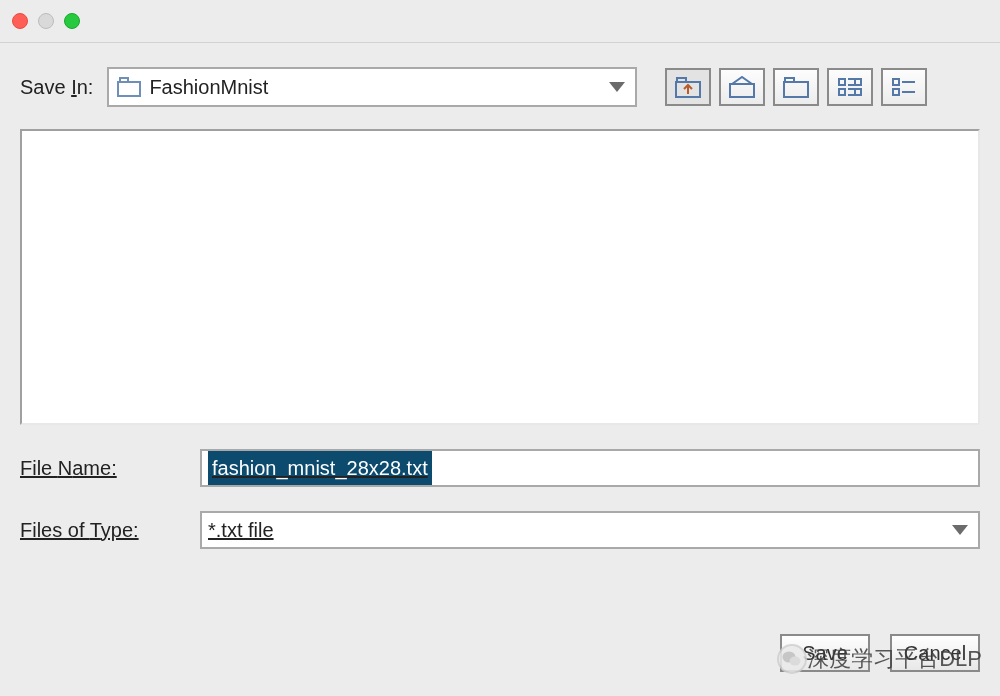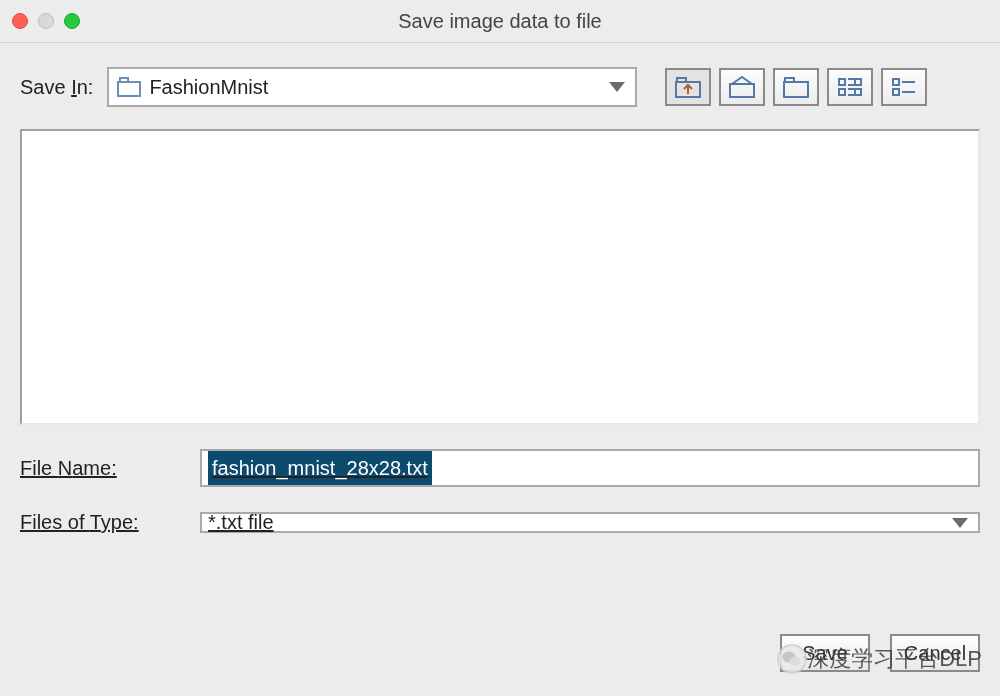--- a/index.html
+++ b/index.html
@@ -133,21 +133,21 @@
   }
   .text-input .selected {
     background: #0c4a6e;
     color: #fff;
     padding: 0 4px;
     height: 100%;
     display: flex; align-items: center;
   }
   .type-select {
     flex: 1;
-    height: 21px;
+    height: 38px;
     border: 2px solid #a9a9a9;
     background: #fff;
     padding: 0 6px;
     display: flex; align-items: center;
     position: relative;
     font-size: 20px;
   }
   .type-select .select-caret { right: 10px; }
 
   
@@ -187,21 +187,20 @@
 </style>
 </head>
 <body>
 
 <div class="titlebar">
   <div class="traffic">
     <div class="dot red"></div>
     <div class="dot grey"></div>
     <div class="dot green"></div>
   </div>
-  <div class="title">Save image data to file</div>
 </div>
 <div class="divider"></div>
 
 <div class="dialog">
 
   <div class="row save-in-row">
     <div class="label">
       <span>Save </span><span class="ul">I</span><span>n:</span>
     </div>
 

